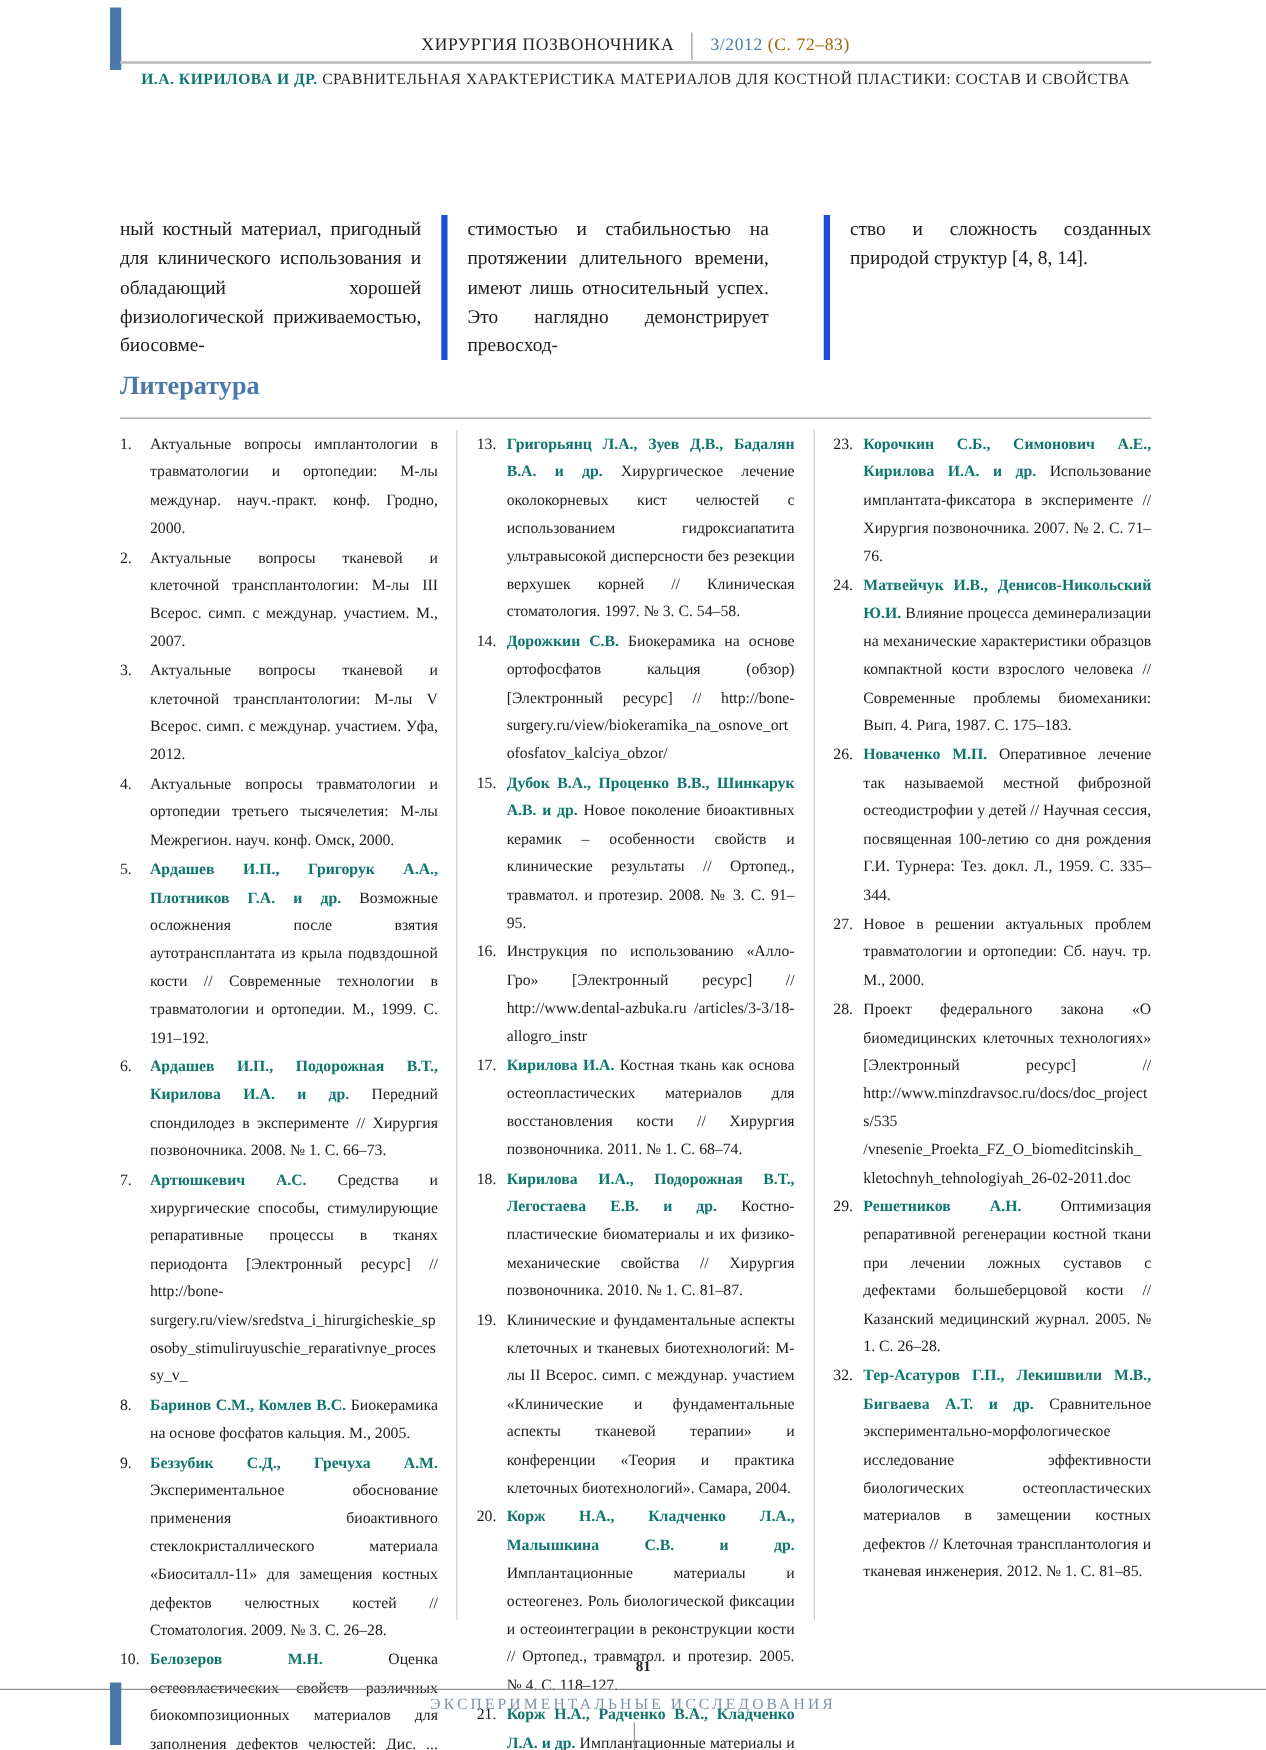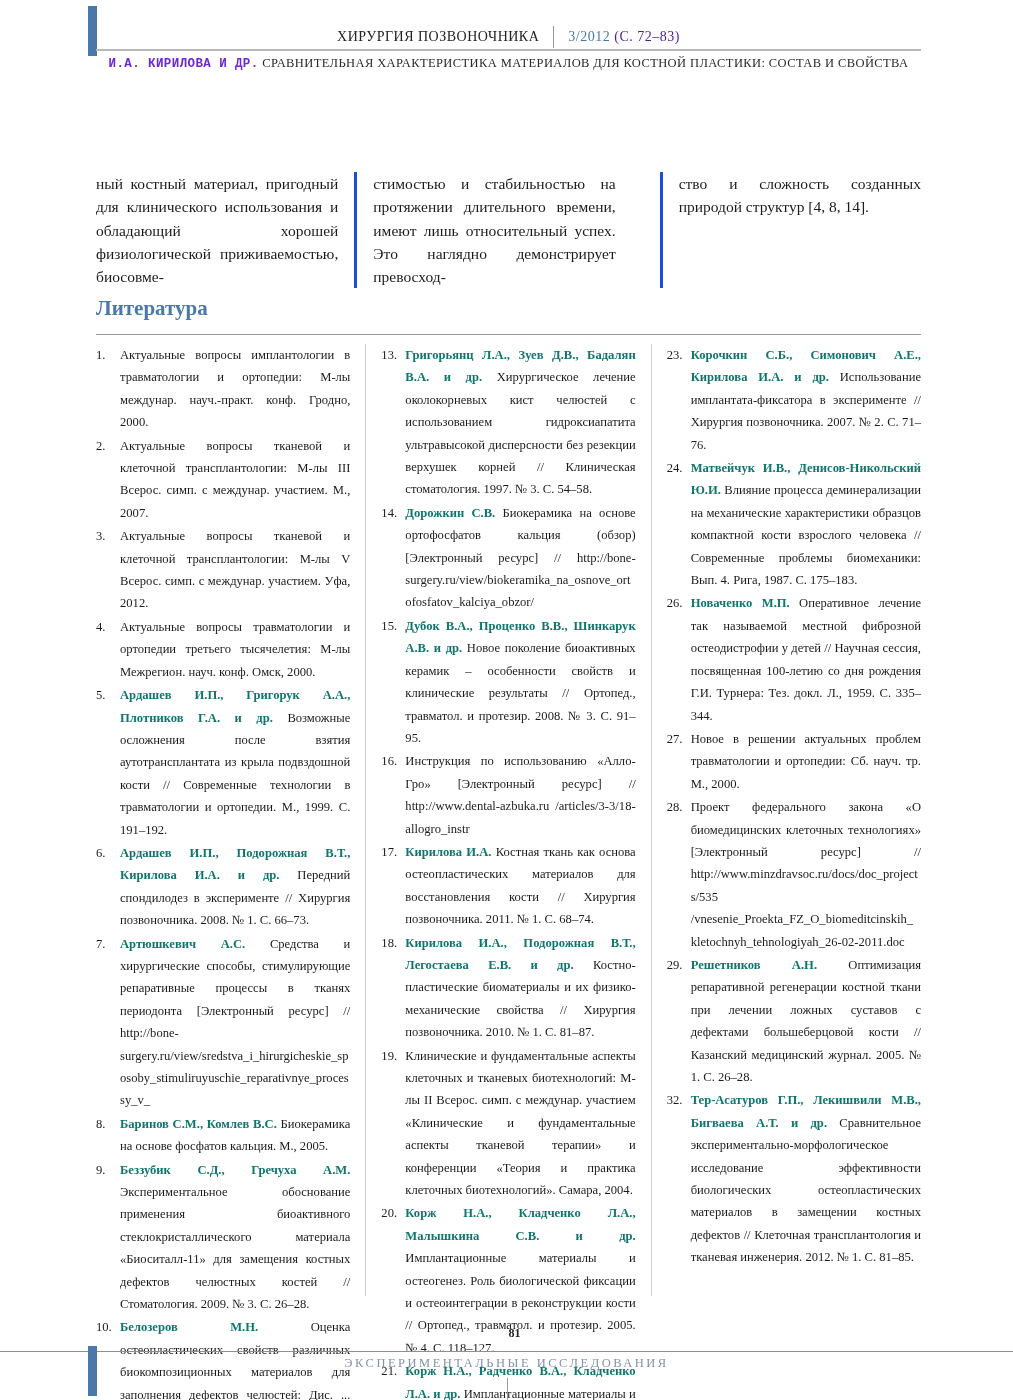--- a/index.html
+++ b/index.html
@@ -35,53 +35,53 @@
     color: #222;
   }
   .journal-title {
     padding-right: 14px;
     border-right: 1px solid #9a9a9a;
     font-variant: small-caps;
   }
   .journal-title, .journal-issue-wrap { line-height: 22px; }
   .journal-issue-wrap { padding-left: 14px; }
   .journal-issue { color: #4a79a9; }
-  .journal-pages { color: #4c1d95; }
+  .journal-pages { color: #a16207; }
   .rule {
     position: absolute;
     left: 96px; right: 92px;
     border-top: 1px solid #8f8f8f;
   }
   .rule.header-rule { top: 49px; border-top: 2px solid #b9b9b9; }
   .running-head {
     position: absolute;
     top: 56px; left: 96px; right: 92px;
     text-align: center;
     font-size: 12.5px;
     letter-spacing: 0.4px;
     color: #2a2a2a;
   }
-  .running-head b { color: #6d28d9; font-family: Liberation Mono, monospace; }
+  .running-head b { color: #0f766e; }
 
   
   .intro {
     position: absolute;
     top: 172px; left: 96px; right: 92px;
     display: flex;
   }
   .intro-col {
     flex: 1 1 0;
     font-size: 15.5px;
     line-height: 1.5;
     text-align: justify;
     padding: 0 16px;
   }
   .intro-col:first-child { padding-left: 0; }
   .intro-col:last-child { padding-right: 0; margin-left: 28px; }
-  .intro-col + .intro-col { border-left: 3px solid #1d4ed8; }
+  .intro-col + .intro-col { border-left: 5px solid #1d4ed8; }
 
   
   .lit-heading {
     position: absolute;
     top: 296px; left: 96px;
     font-size: 21px;
     font-weight: bold;
     color: #4a79a9;
   }
   .rule.lit-rule { top: 334px; border-top: 1px solid #9a9a9a; }

